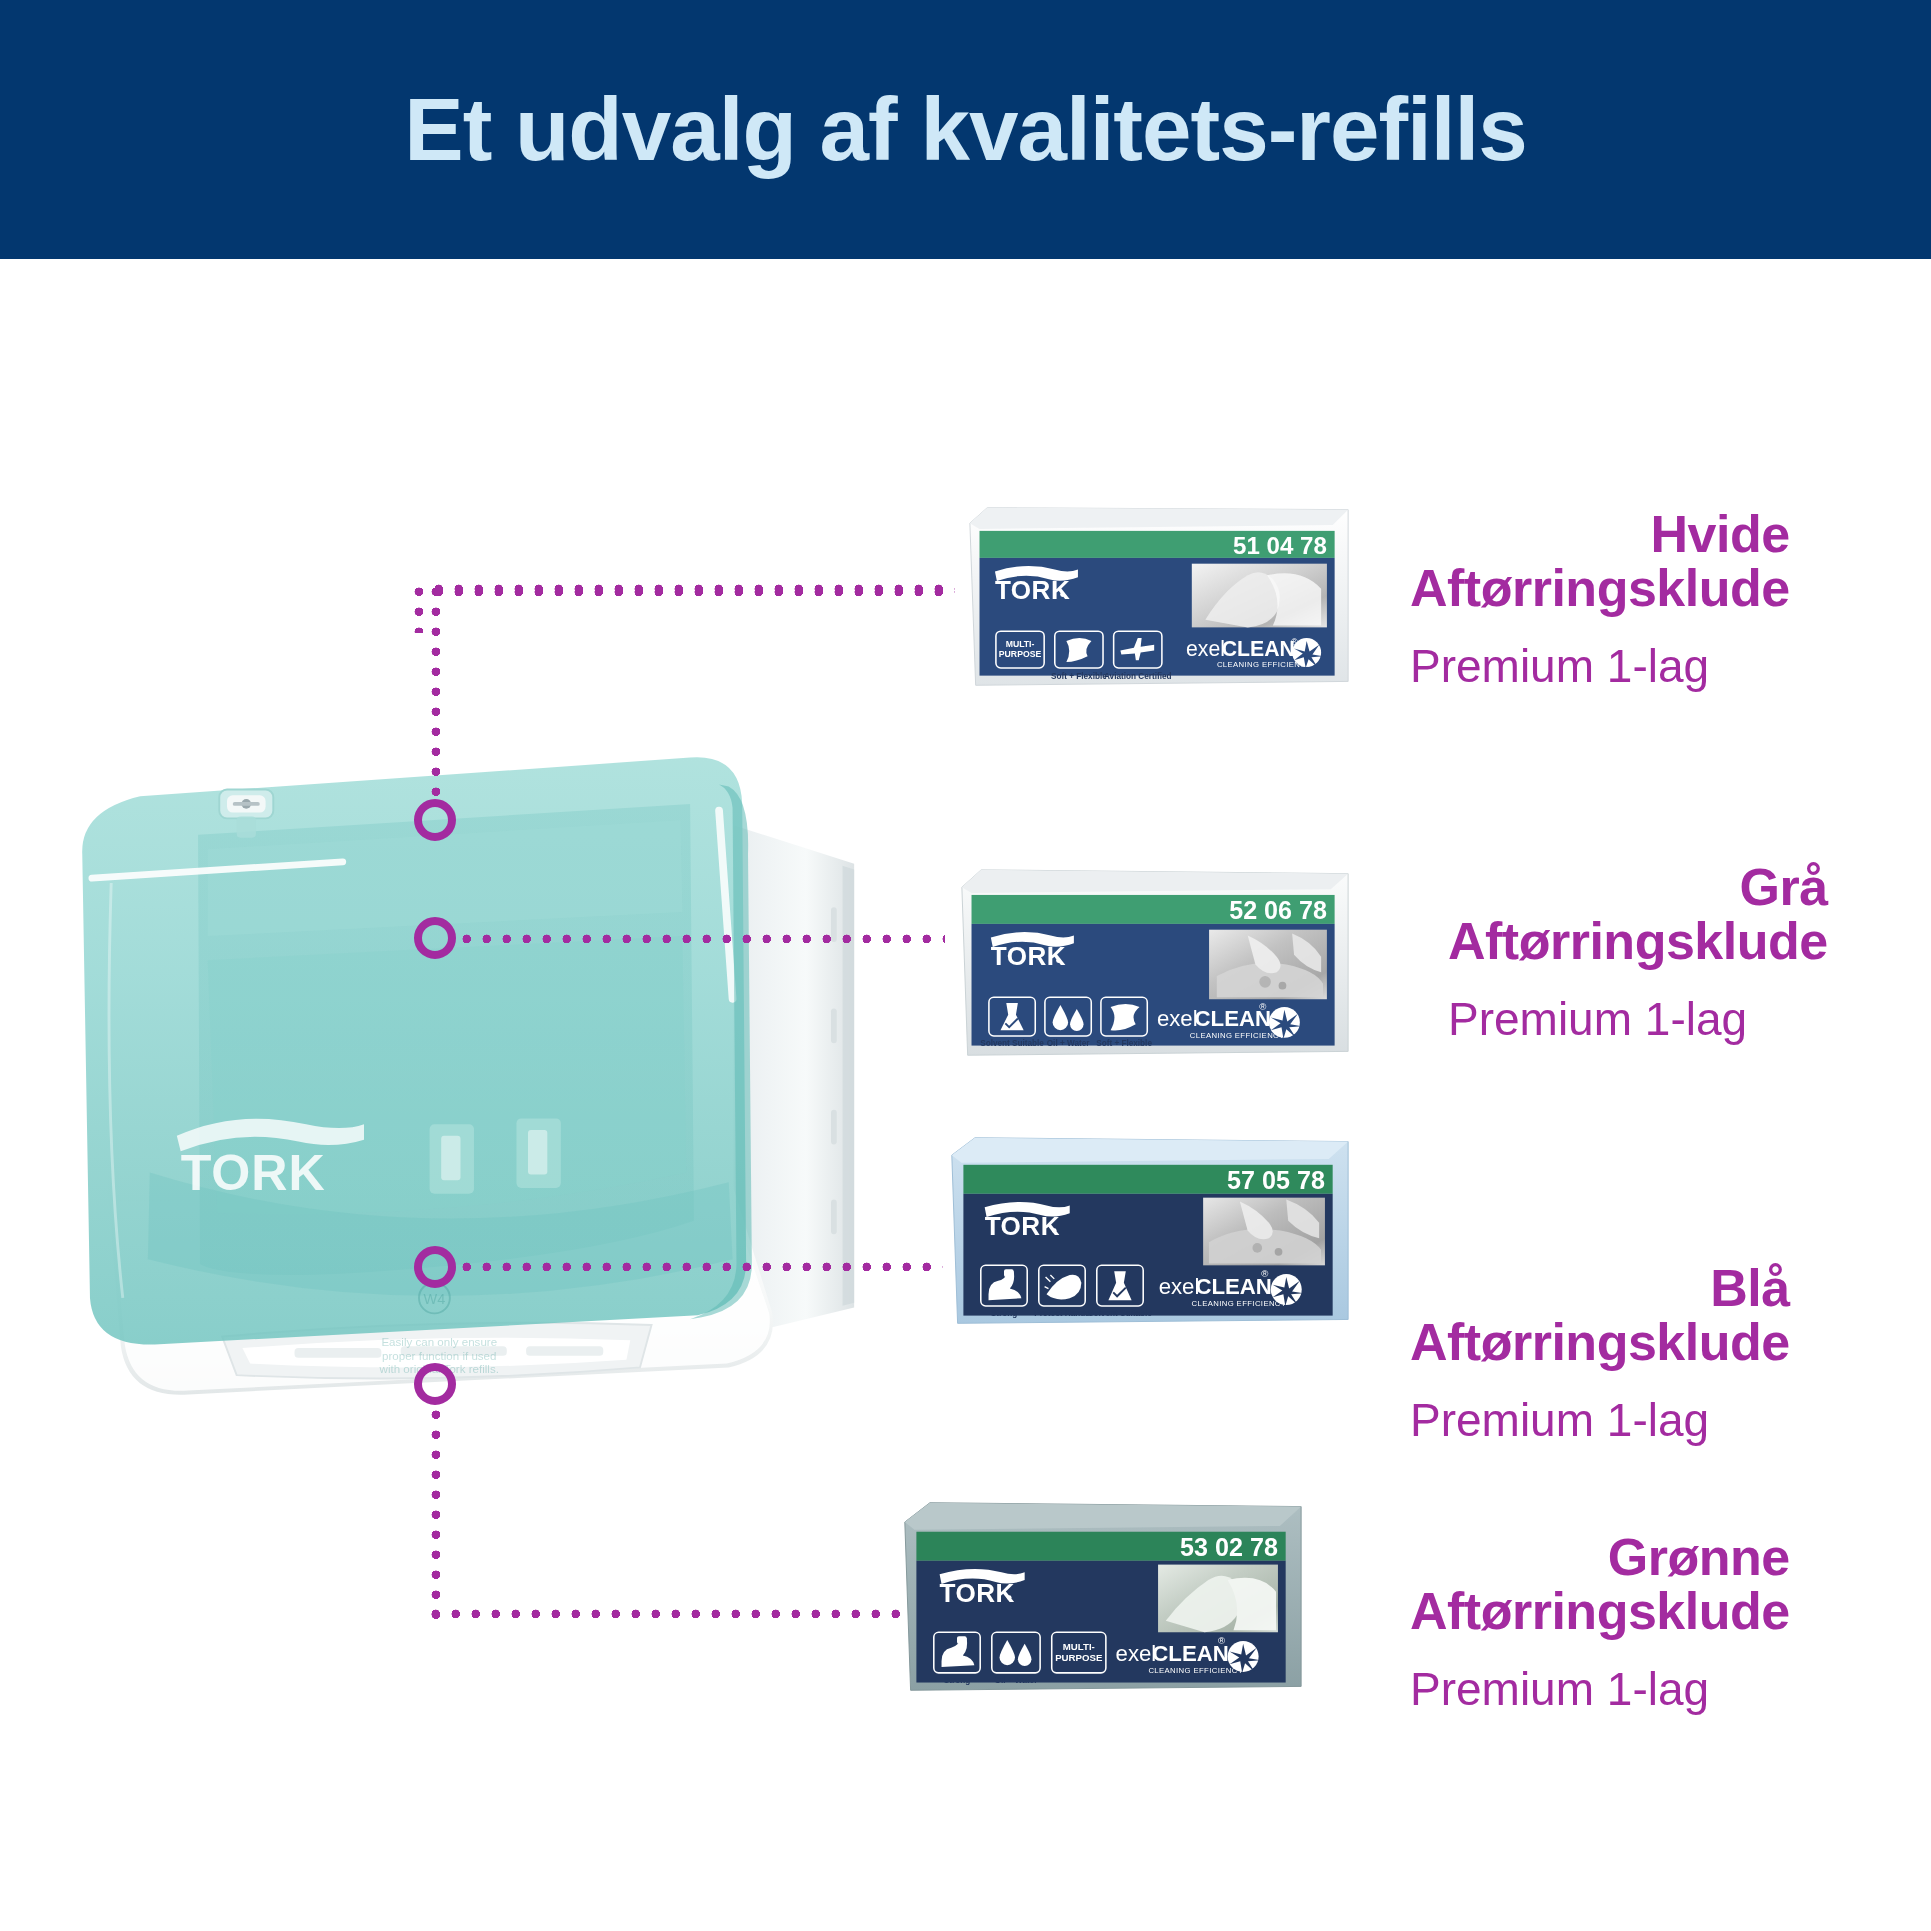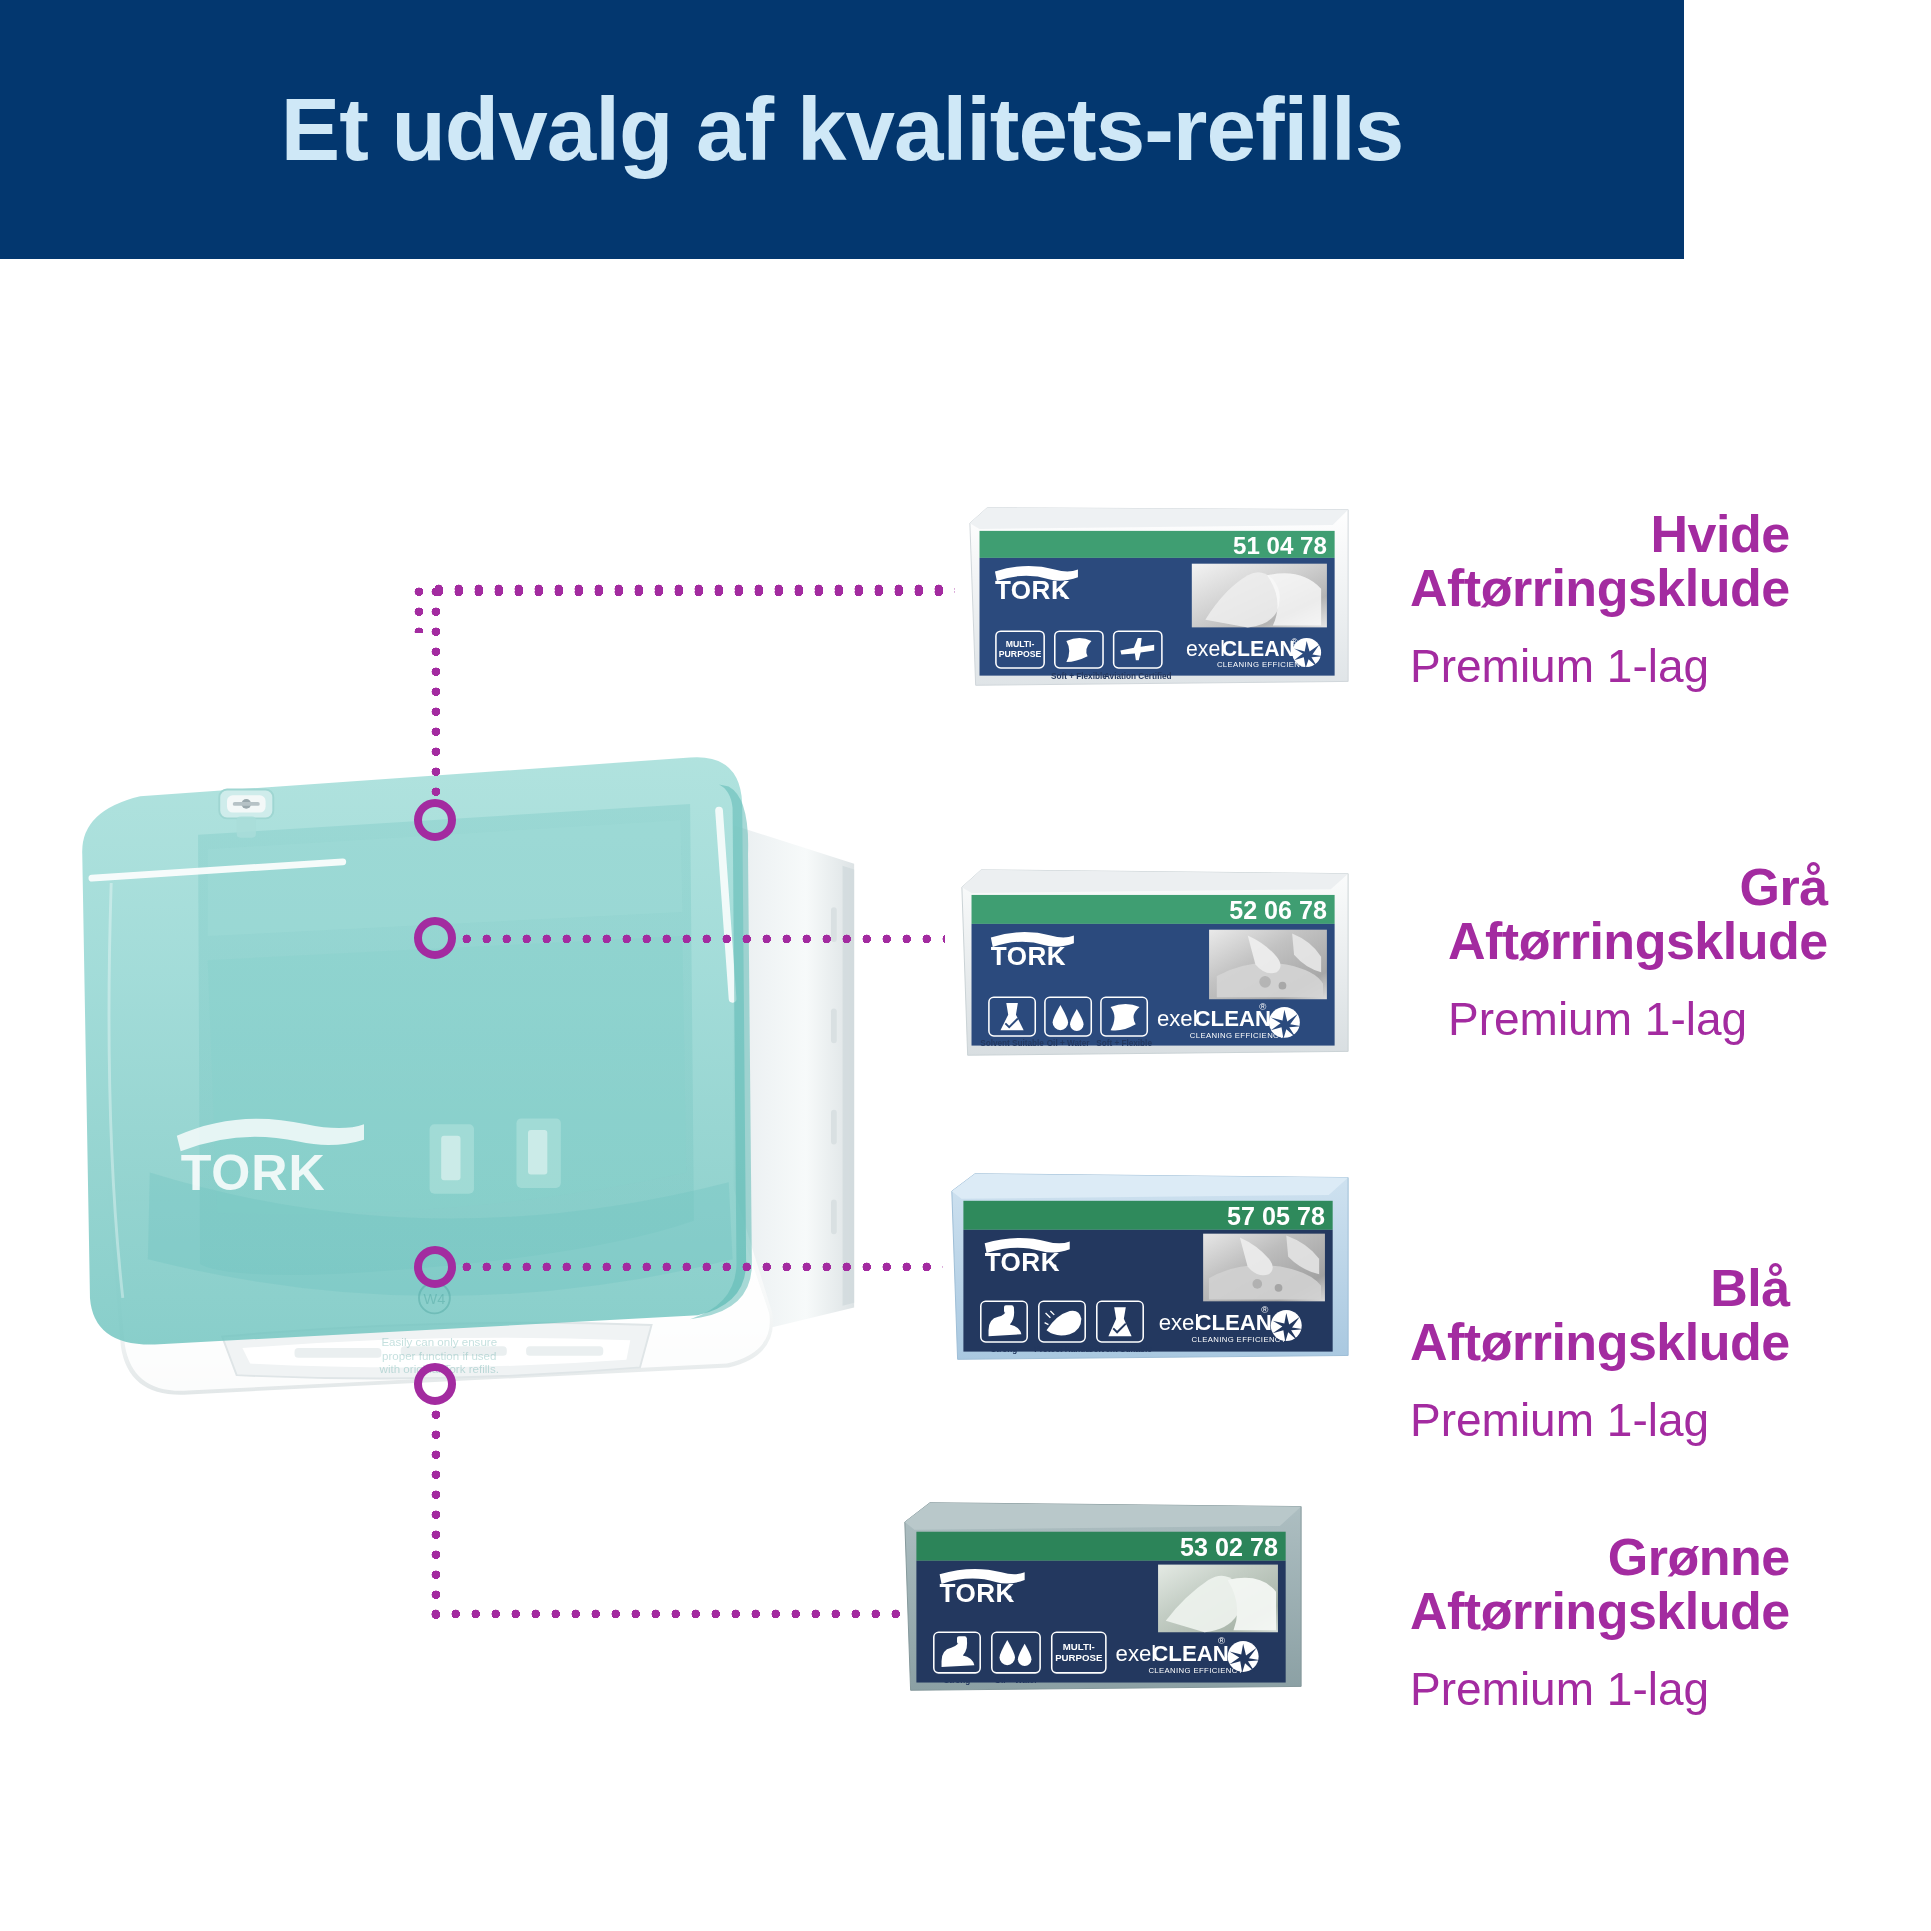--- a/index.html
+++ b/index.html
@@ -7,21 +7,21 @@
     width: 1931px; height: 1931px;
     background: #ffffff;
     font-family: "Liberation Sans", sans-serif;
     overflow: hidden;
   }
 
   #page { position: relative; width: 1931px; height: 1931px; background: #fff; }
 
   
   #header {
-    position: absolute; left: 0; top: 0; width: 1684px; height: 259px;
+    position: absolute; left: 0; top: 0; width: 1931px; height: 259px;
     background: #03376f;
     display: flex; align-items: center; justify-content: center;
   }
   #header-title {
     color: #cfe8f7;
     font-size: 89px;
     font-weight: bold;
     letter-spacing: -1px;
     line-height: 1;
     white-space: nowrap;
@@ -290,21 +290,21 @@
         <text x="206" y="170" font-family="Liberation Sans, sans-serif" font-size="23" fill="#ffffff">exel</text>
         <text x="245" y="170" font-family="Liberation Sans, sans-serif" font-size="23" font-weight="bold" fill="#ffffff">CLEAN</text>
         <text x="312" y="153" font-family="Liberation Sans, sans-serif" font-size="10" fill="#ffffff">®</text>
         <text x="240" y="182" font-family="Liberation Sans, sans-serif" font-size="8" fill="#ffffff" letter-spacing="0.4">CLEANING EFFICIENCY</text>
         <circle cx="338" cy="166" r="16" fill="#ffffff"></circle>
         <path d="M338 153 L341 165 L352 157 L344 168 L356 170 L343 171 L350 182 L340 173 L337 183 L335 171 L324 174 L334 167 L324 161 L336 164 Z" fill="#2b4a7d"></path>
       </g>
     </svg>
   </div>
 
-  <div class="pack" style="left:946px; top:1166px;text-align:center;">
+  <div class="pack" style="left:946px; top:1130px;text-align:center;">
     <svg class="pack-svg" width="406" height="203" viewBox="0 0 420 210" xmlns="http://www.w3.org/2000/svg">
       <defs>
         <linearGradient id="wrap3" x1="0" y1="0" x2="0" y2="1">
           <stop offset="0%" stop-color="#cfe2f0"></stop>
             <stop offset="100%" stop-color="#a9c8e0"></stop>
         </linearGradient>
         <linearGradient id="photo3" x1="0" y1="0" x2="1" y2="1">
           <stop offset="0%" stop-color="#e7e7e7"></stop>
             <stop offset="40%" stop-color="#bdbdbd"></stop>
           <stop offset="80%" stop-color="#a2a2a2"></stop>

